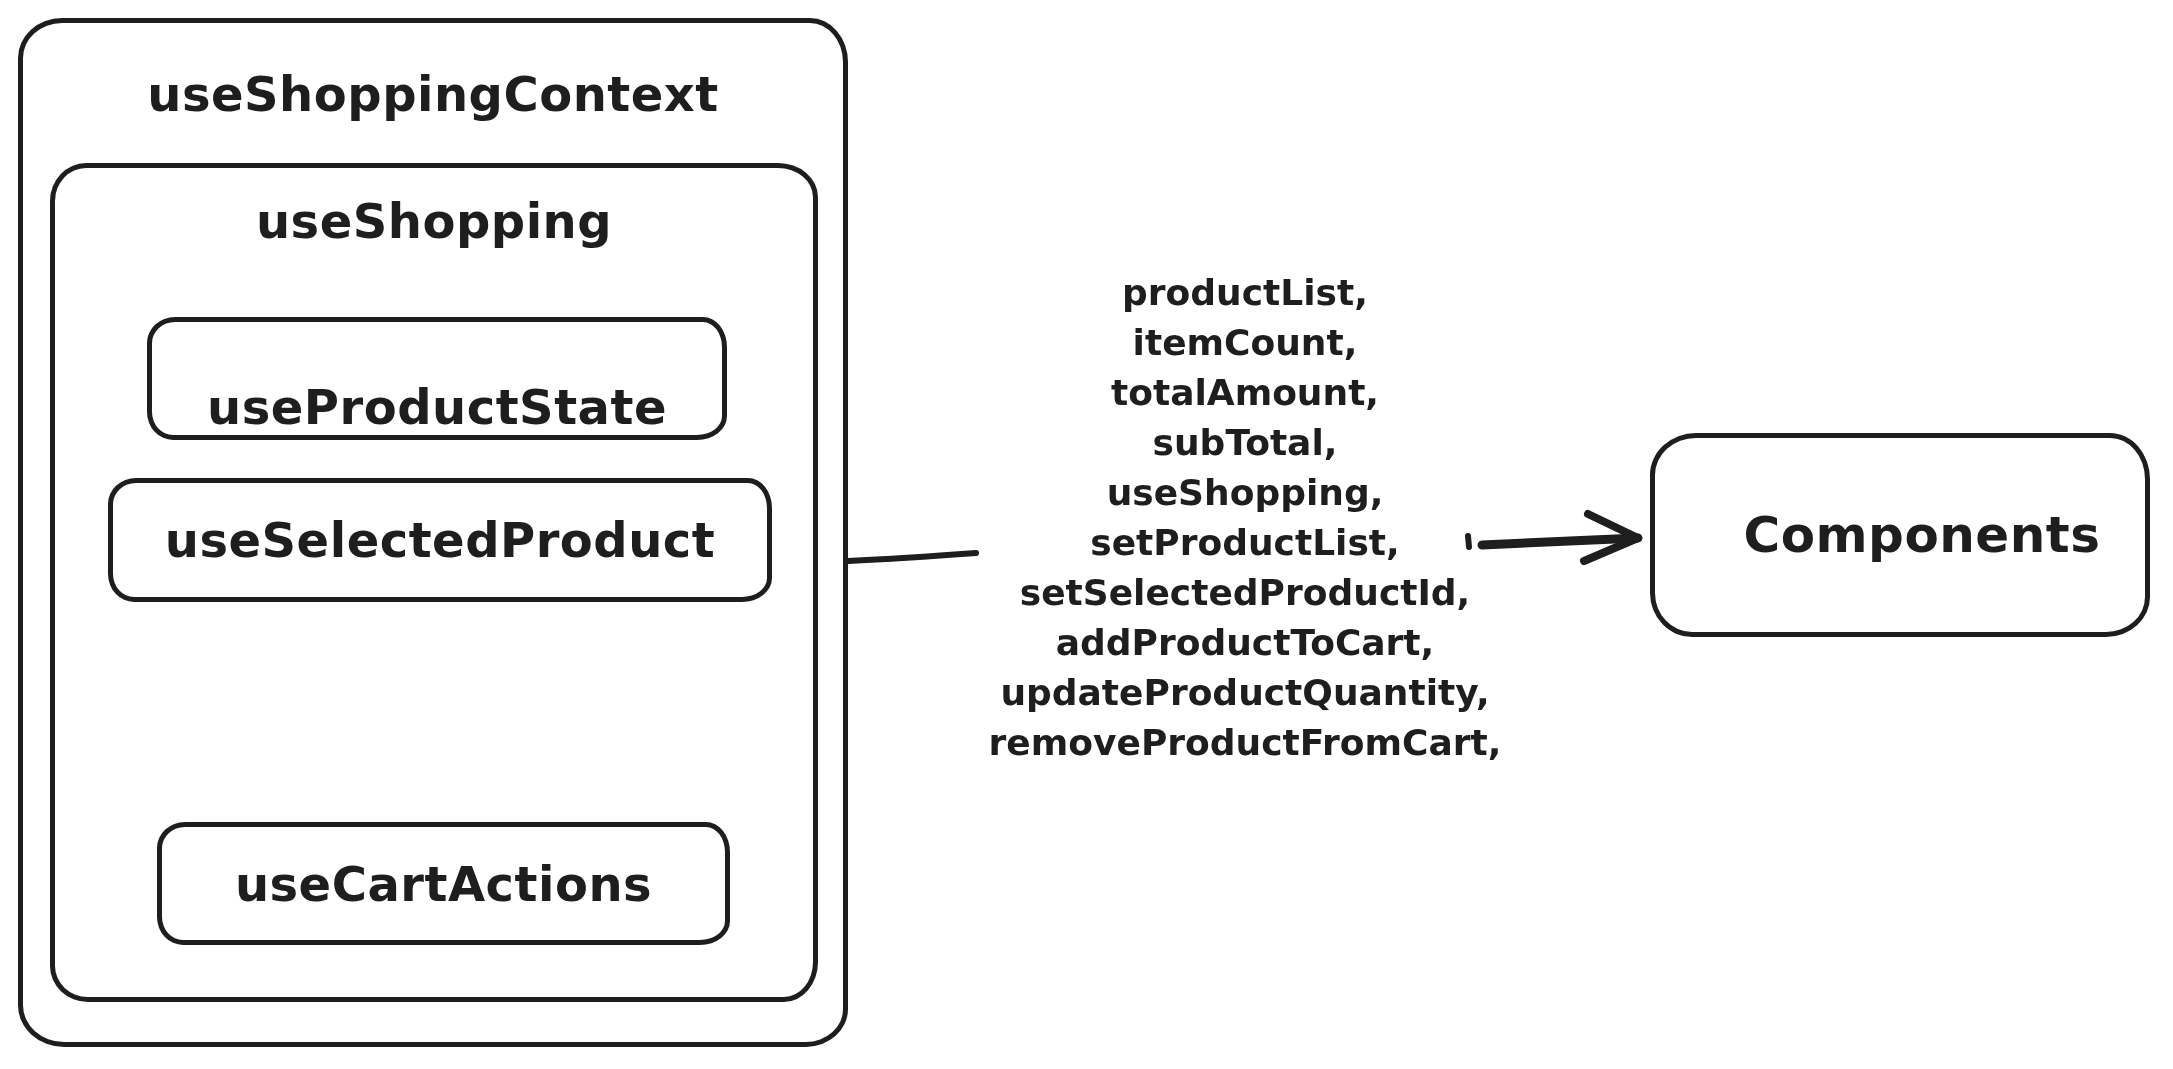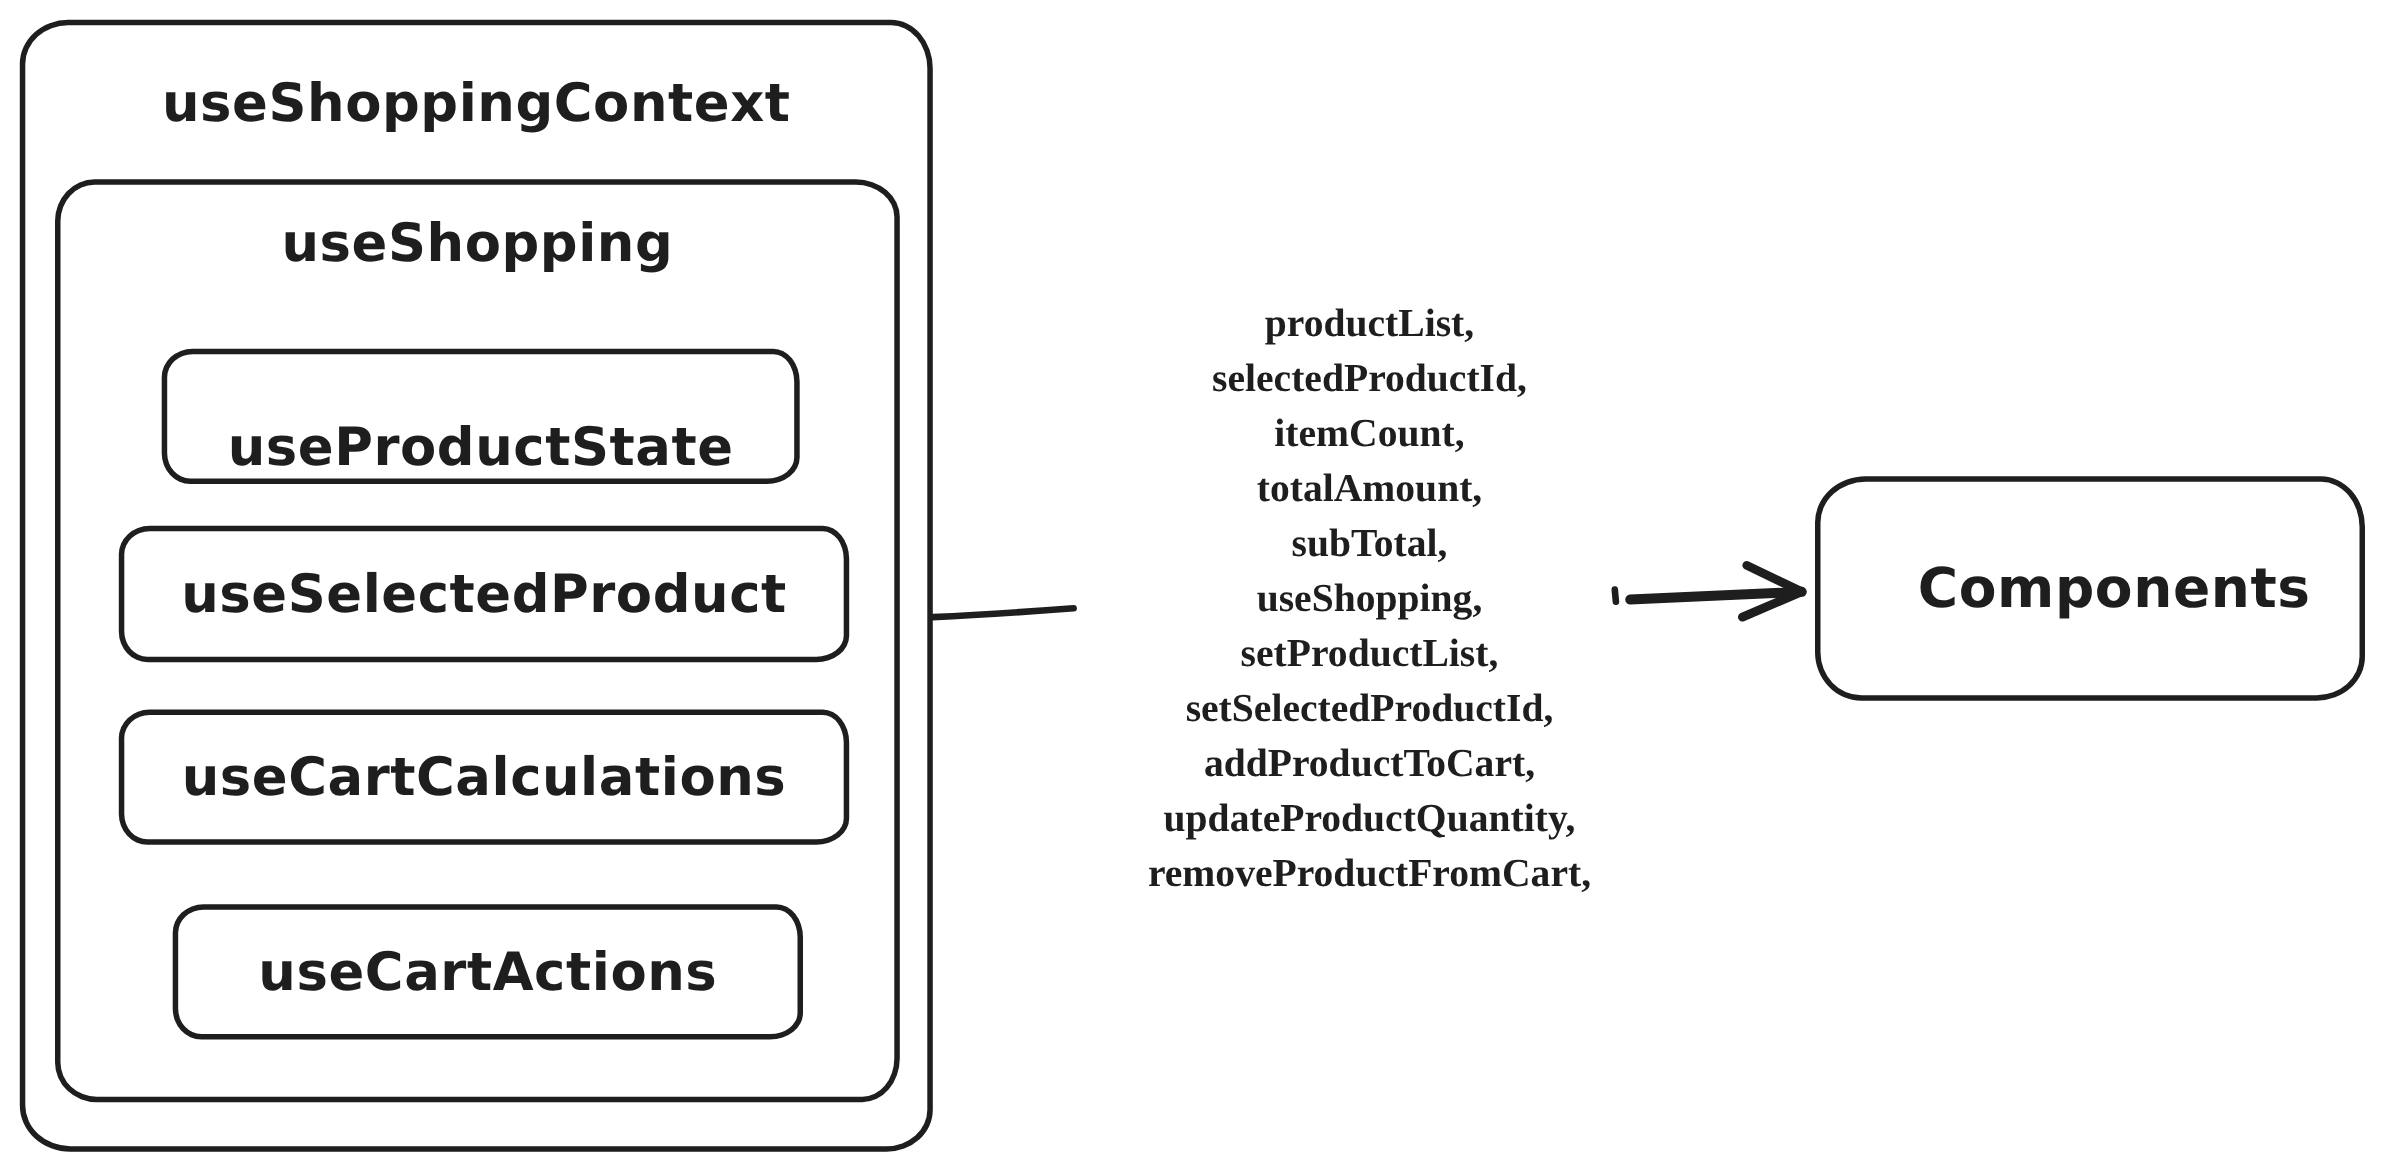--- a/index.html
+++ b/index.html
@@ -62,21 +62,20 @@
     white-space:nowrap;
   }
   .consumer-label{
     font-size:50px; font-weight:600; letter-spacing:0.5px;
     white-space:nowrap;
   }
   .values-list{
     position:absolute;
     left:895px; top:268px; width:700px;
     text-align:center;
-    font-family:Liberation Serif, serif;
   }
   .value-line{
     display:block;
     font-size:36px; font-weight:600;
     line-height:50px;
     white-space:nowrap;
   }
   
   .connectors{
     position:absolute; left:0; top:0;
@@ -109,30 +108,26 @@
   <div class="box inner-box">
     <div class="title inner-title">useShopping</div>
   </div>
 
   <div class="box hook-box hook-1">
     <span class="hook-label">useProductState</span>
   </div>
   <div class="box hook-box hook-2">
     <span class="hook-label">useSelectedProduct</span>
   </div>
-  <div class="box hook-box hook-3">
-    <span class="hook-label">useCartCalculations</span>
-  </div>
   <div class="box hook-box hook-4">
     <span class="hook-label">useCartActions</span>
   </div>
 
   <div class="values-list">
     <span class="value-line">productList,</span>
-    <span class="value-line">selectedProductId,</span>
     <span class="value-line">itemCount,</span>
     <span class="value-line">totalAmount,</span>
     <span class="value-line">subTotal,</span>
     <span class="value-line">useShopping,</span>
     <span class="value-line">setProductList,</span>
     <span class="value-line">setSelectedProductId,</span>
     <span class="value-line">addProductToCart,</span>
     <span class="value-line">updateProductQuantity,</span>
     <span class="value-line">removeProductFromCart,</span>
   </div>

